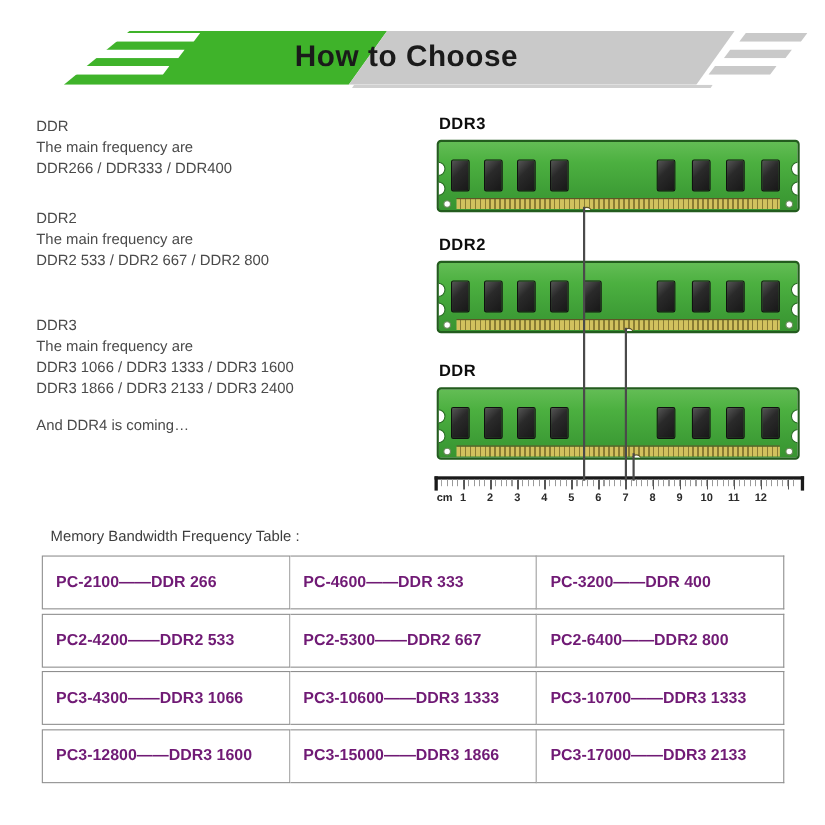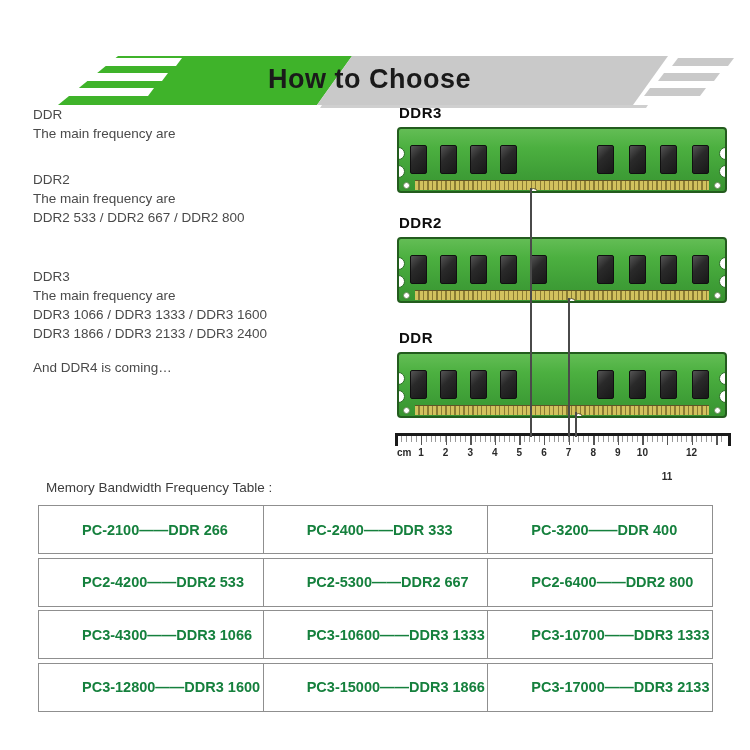--- a/index.html
+++ b/index.html
@@ -1,20 +1,20 @@
 <!DOCTYPE html>
 <html><head>
 <meta charset="utf-8">
 <style>
   html,body{margin:0;padding:0;background:#fff;}
   .page{position:relative;width:750px;height:750px;background:#ffffff;overflow:hidden;
         font-family:"Liberation Sans","DejaVu Sans",sans-serif;}
 
   
-  .banner{position:absolute;left:0;top:28px;width:750px;height:52px;margin-top:28px;}
+  .banner{position:absolute;left:0;top:28px;width:750px;height:52px;}
   .banner .piece{position:absolute;left:0;top:0;width:750px;height:52px;}
   .banner-title{position:absolute;left:268px;top:8px;width:220px;
                 font-size:27px;font-weight:600;color:#1a1a1a;letter-spacing:.5px;white-space:nowrap;}
 
   
   .about{position:absolute;left:33px;top:105px;width:350px;color:#4a4a4a;
          font-size:13.5px;line-height:19px;}
   .about-heading{font-size:14px;font-weight:bold;color:#333;margin:0 0 21px 0;}
   .about .sec{margin:0;}
   .about .sec-0{margin-bottom:27px;}
@@ -59,22 +59,22 @@
       background:repeating-linear-gradient(90deg,#555 0 1.3px,transparent 1.3px 24.6px);}
   .ruler-labels{position:absolute;left:0;top:14px;width:336px;height:14px;}
   .ruler-labels span{position:absolute;font-size:10px;font-weight:bold;color:#2a2a2a;}
 
   
   .table-heading{position:absolute;left:46px;top:480px;font-size:13.5px;color:#3d3d3d;}
   .freq-table{position:absolute;left:38px;top:505px;width:675px;
               display:flex;flex-direction:column;row-gap:3.5px;}
   .trow{display:flex;height:49px;}
   .tcell{flex:1;box-sizing:border-box;border:1px solid #8f8f8f;background:#fff;
-         display:flex;align-items:center;padding-left:43px;
-         font-size:14.5px;font-weight:bold;color:#15803d;white-space:nowrap;}
+         display:flex;align-items:center;padding-left:12px;
+         font-size:14.5px;font-weight:bold;color:#701a75;white-space:nowrap;}
   .tcell + .tcell{border-left:none;}
 </style>
 </head>
 <body>
 
 <div class="page">
 
   <div class="banner">
     <div class="piece" style="background:#3fb32a;clip-path:polygon(118px 0px,352px 0px,317px 49px,58px 49px);"></div>
     <div class="piece" style="background:#fff;clip-path:polygon(36px 2px,182px 2px,176px 10px,30px 10px);"></div>
@@ -83,21 +83,21 @@
     <div class="piece" style="background:#c9c9c9;clip-path:polygon(352px 0px,668px 0px,633px 49px,317px 49px);"></div>
     <div class="piece" style="background:#c9c9c9;clip-path:polygon(678px 2px,734px 2px,728px 10px,672px 10px);"></div>
     <div class="piece" style="background:#c9c9c9;clip-path:polygon(664px 17px,720px 17px,714px 25px,658px 25px);"></div>
     <div class="piece" style="background:#c9c9c9;clip-path:polygon(650px 32px,706px 32px,700px 40px,644px 40px);"></div>
     <div class="piece" style="background:#cfcfcf;clip-path:polygon(322px 49px,648px 49px,646px 52px,320px 52px);"></div>
     <div class="banner-title">How to Choose</div>
   </div>
 
   <div class="about">
     <div id="about-sections">
-        <p class="sec sec-0"><span>DDR</span><br><span>The main frequency are</span><br></p>
+        <p class="sec sec-0"><span>DDR</span><br><span>The main frequency are</span><br><span>DDR266 / DDR333 / DDR400</span></p>
         <p class="sec sec-1"><span>DDR2</span><br><span>The main frequency are</span><br><span>DDR2 533 / DDR2 667 / DDR2 800</span></p>
         <p class="sec sec-2"><span>DDR3</span><br><span>The main frequency are</span><br><span>DDR3 1066 / DDR3 1333 / DDR3 1600</span><br><span>DDR3 1866 / DDR3 2133 / DDR3 2400</span></p>
       </div>
     <p class="about-footnote">And DDR4 is coming…</p>
   </div>
 
   <div class="module" style="top:104px;">
     <div class="module-label">DDR3</div>
     <div class="stick">
       <div class="pins"></div>
@@ -177,31 +177,31 @@
         <span style="left: 26px; transform: translateX(-50%);">1</span>
         <span style="left: 50.6px; transform: translateX(-50%);">2</span>
         <span style="left: 75.2px; transform: translateX(-50%);">3</span>
         <span style="left: 99.8px; transform: translateX(-50%);">4</span>
         <span style="left: 124.4px; transform: translateX(-50%);">5</span>
         <span style="left: 149px; transform: translateX(-50%);">6</span>
         <span style="left: 173.6px; transform: translateX(-50%);">7</span>
         <span style="left: 198.2px; transform: translateX(-50%);">8</span>
         <span style="left: 222.8px; transform: translateX(-50%);">9</span>
         <span style="left: 247.4px; transform: translateX(-50%);">10</span>
-        <span style="left: 272px; transform: translateX(-50%); margin-top: 24px;">11</span>
+        <span style="left: 272px; transform: translateX(-50%);">11</span>
         <span style="left: 296.6px; transform: translateX(-50%);">12</span>
         <span style="left: 321.2px; transform: translateX(-50%); margin-left: 46px;">13</span>
       </div>
   </div>
 
   <div class="table-heading">Memory Bandwidth Frequency Table :</div>
   <div class="freq-table" id="freq-table">
       <div class="trow">
         <div class="tcell">PC-2100——DDR 266</div>
-        <div class="tcell">PC-2400——DDR 333</div>
+        <div class="tcell">PC-4600——DDR 333</div>
         <div class="tcell">PC-3200——DDR 400</div>
       </div>
       <div class="trow">
         <div class="tcell">PC2-4200——DDR2 533</div>
         <div class="tcell">PC2-5300——DDR2 667</div>
         <div class="tcell">PC2-6400——DDR2 800</div>
       </div>
       <div class="trow">
         <div class="tcell">PC3-4300——DDR3 1066</div>
         <div class="tcell">PC3-10600——DDR3 1333</div>

